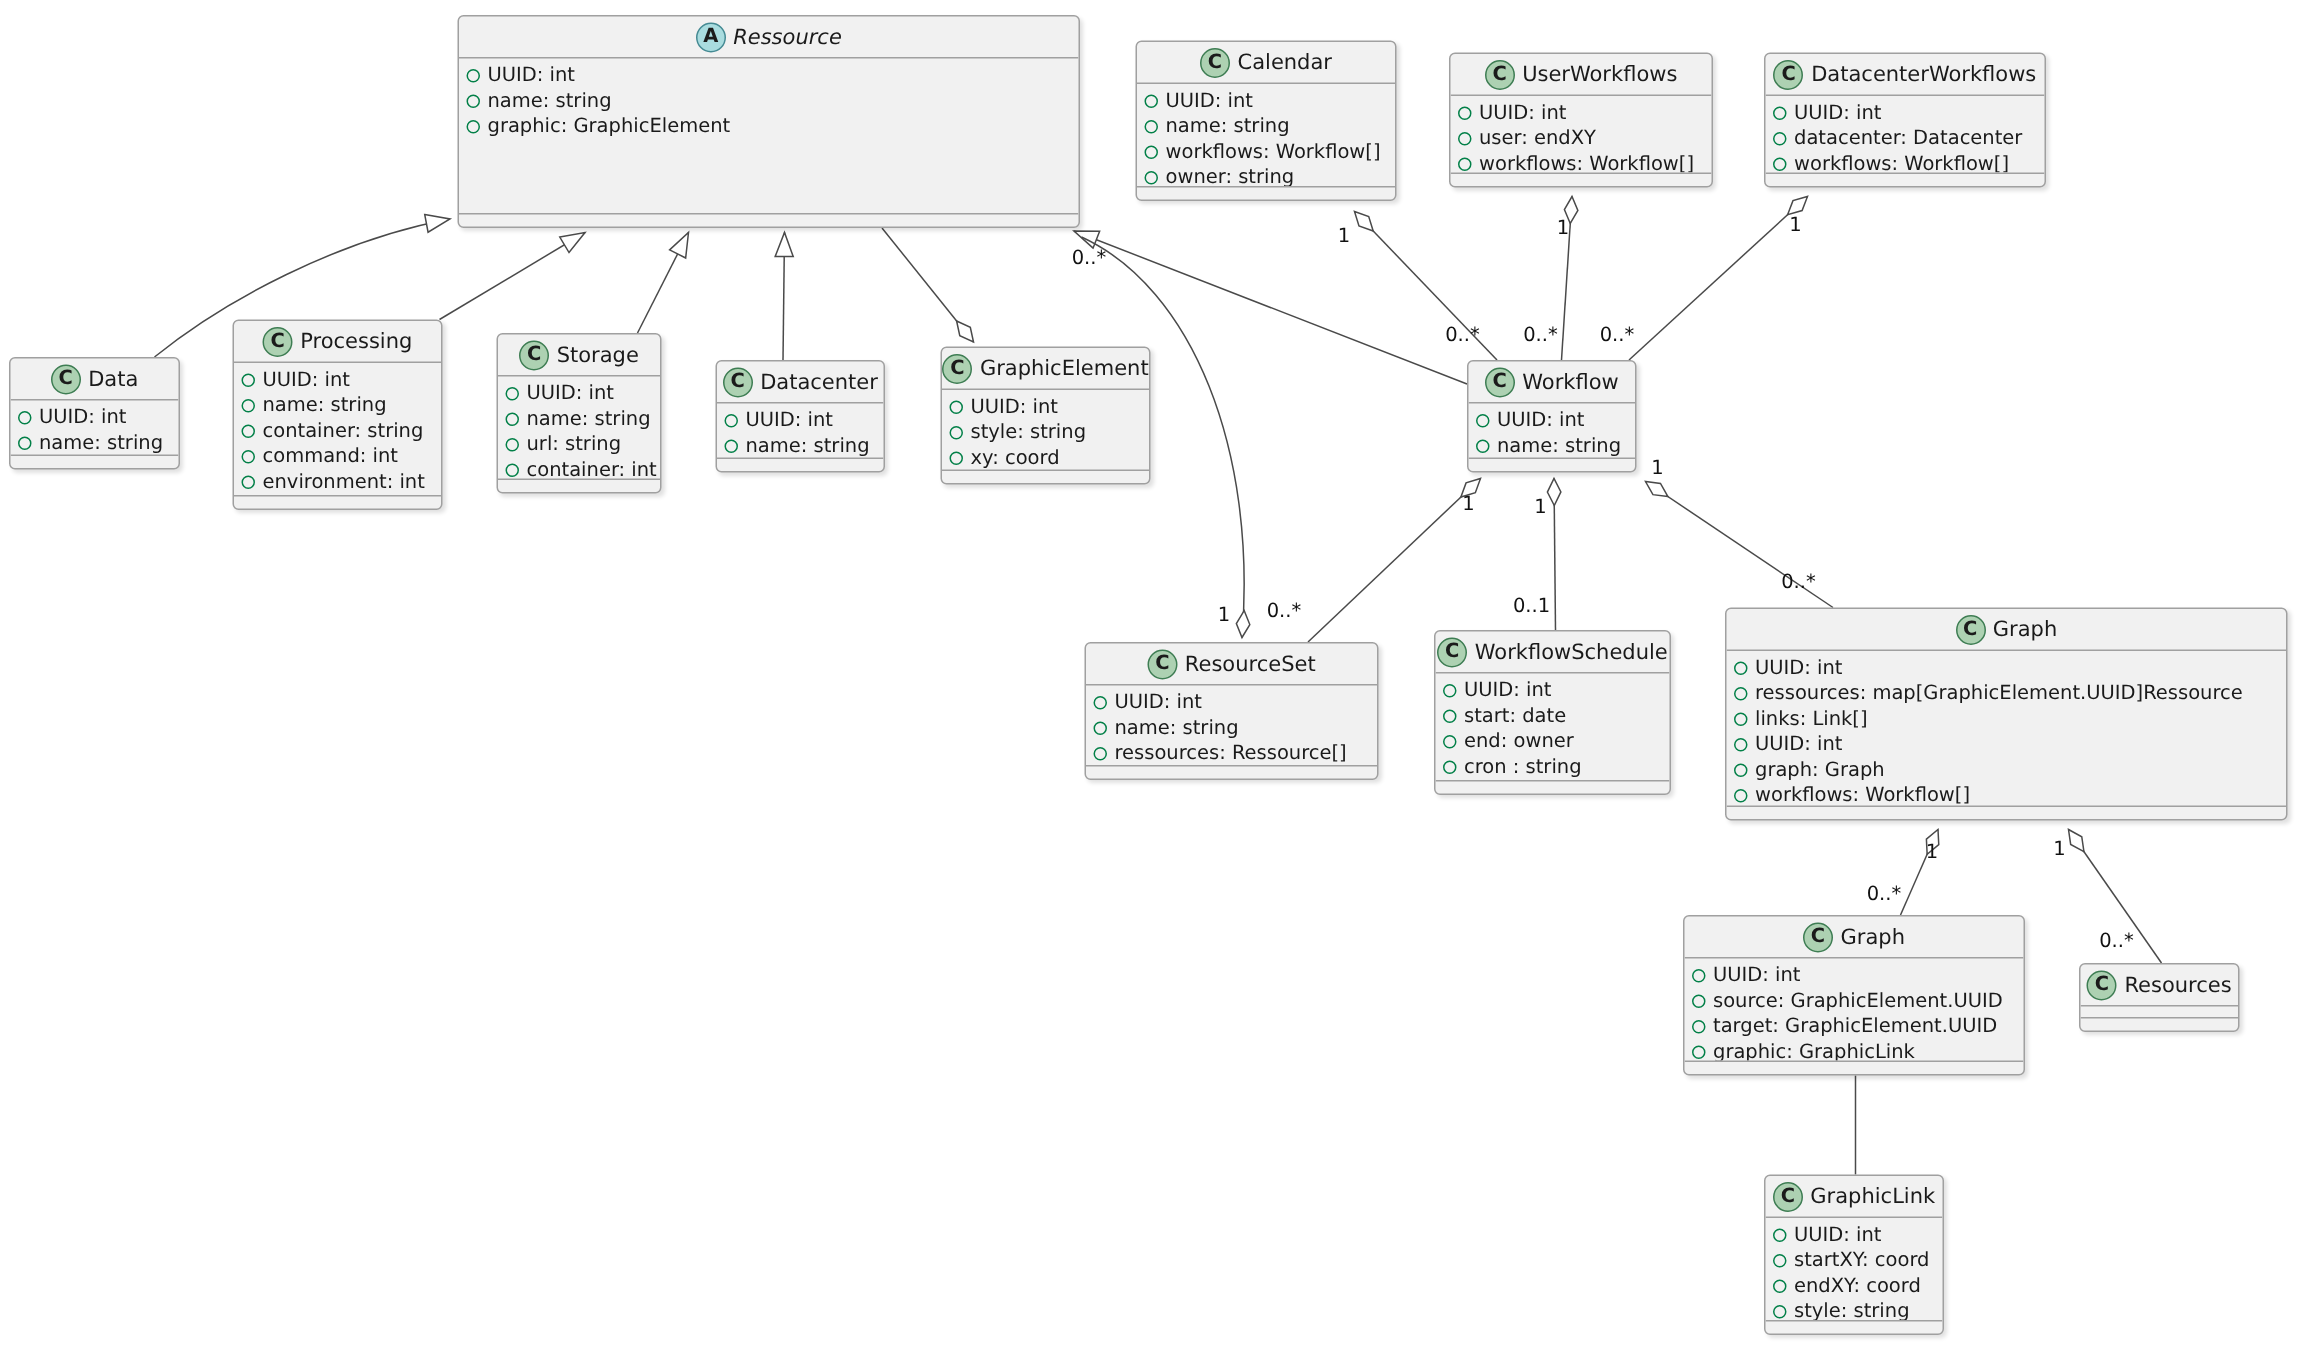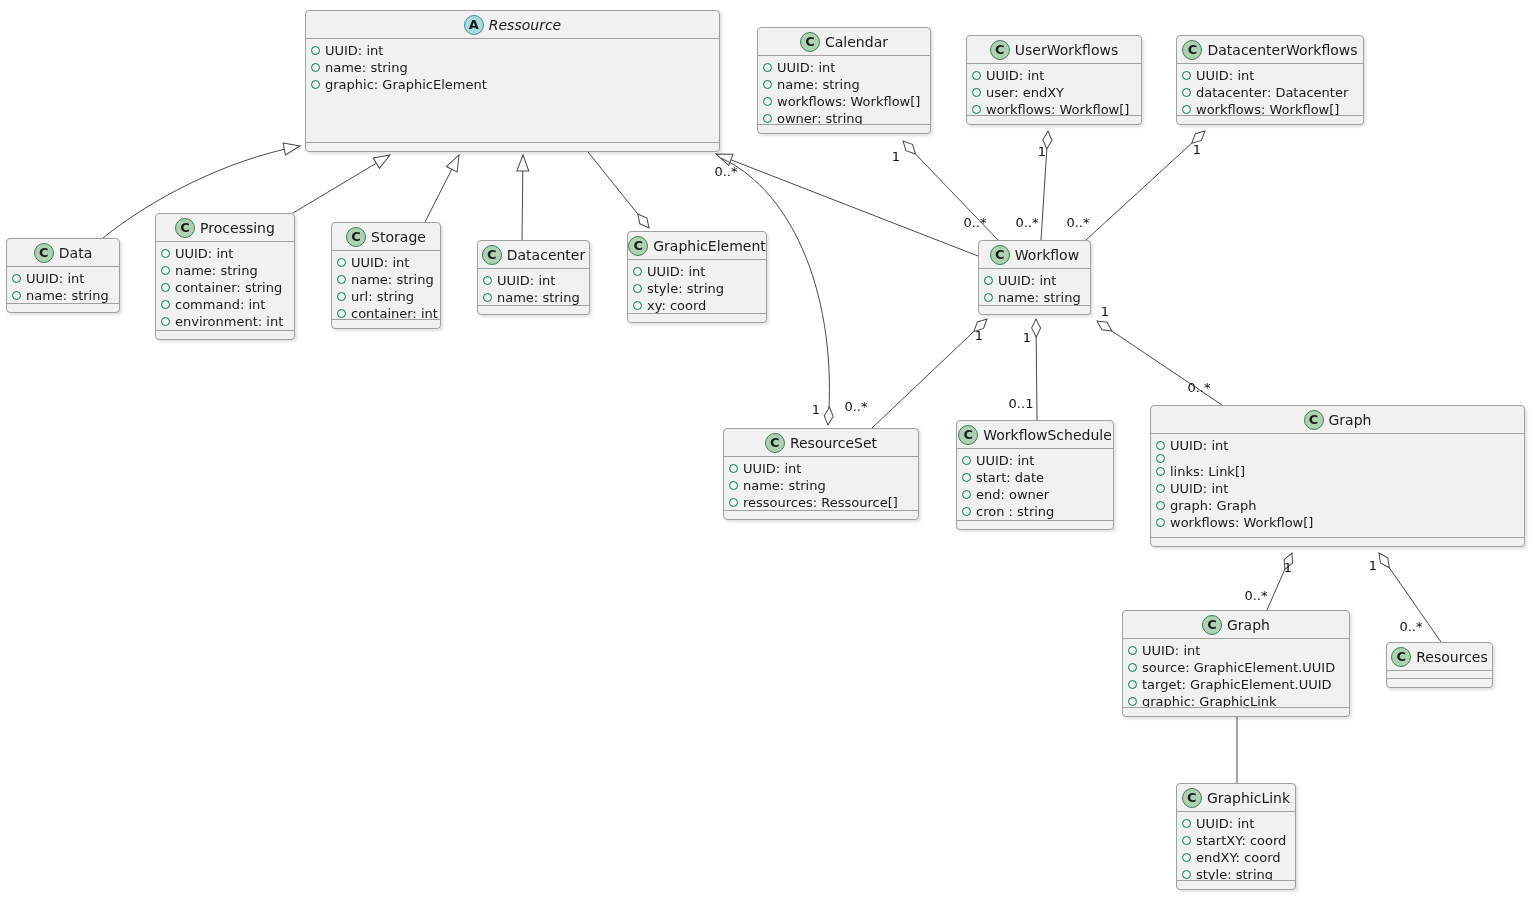--- a/index.html
+++ b/index.html
@@ -395,20 +395,21 @@
         <span class="circ kind-class">C</span>
         <span class="cname">Graph</span>
       </div>
       <div class="uml-attrs">
         <div class="attr">
           <span class="vis" style="border-color: rgb(3, 128, 72);"></span>
           <span>UUID: int</span>
         </div>
         <div class="attr">
           <span class="vis" style="border-color: rgb(3, 128, 72);"></span>
+          <span>ressources: map[GraphicElement.UUID]Ressource</span>
         </div>
         <div class="attr">
           <span class="vis" style="border-color: rgb(3, 128, 72);"></span>
           <span>links: Link[]</span>
         </div>
         <div class="attr">
           <span class="vis" style="border-color: rgb(3, 128, 72);"></span>
           <span>UUID: int</span>
         </div>
         <div class="attr">

